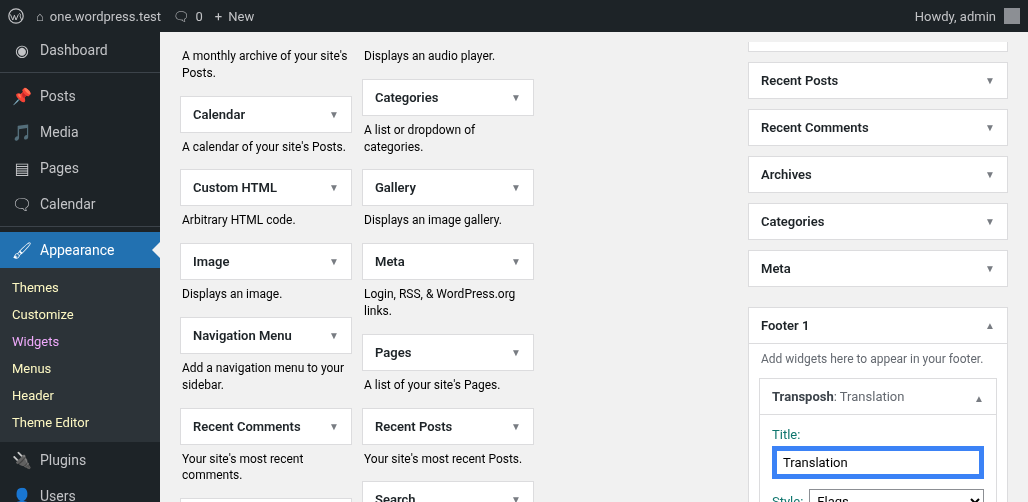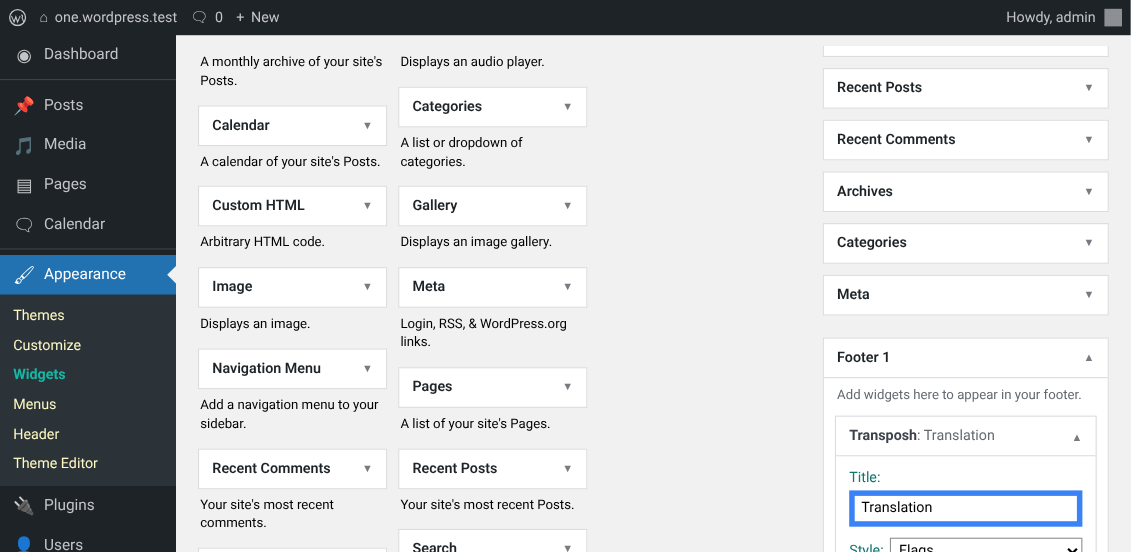--- a/index.html
+++ b/index.html
@@ -9,21 +9,21 @@
 .adminbar-item{display:flex;align-items:center;gap:6px;color:#c3c4c7;cursor:pointer}
 .adminbar-right{display:flex;align-items:flex-end;gap:8px}
 .avatar{width:16px;height:16px;background:#8c8f94}
 .wrap{display:flex;height:calc(100vh - 32px)}
 .sidebar{width:160px;background:#1d2327;color:#c3c4c7;flex-shrink:0;overflow-y:auto}
 .menu-item{display:flex;align-items:center;gap:8px;padding:8px 12px;cursor:pointer;font-size:14px}
 .menu-item.current{background:#2271b1;color:#fff;position:relative}
 .menu-item.current::after{content:"";position:absolute;right:0;top:50%;transform:translateY(-50%);border:8px solid transparent;border-right-color:#f1f1f1}
 .submenu{background:#2c3338;padding:6px 0}
 .submenu-item{padding:6px 12px;font-size:13px;color:#fef9c3;cursor:pointer}
-.submenu-item.current{color:#14b8a6;font-weight:700}
+.submenu-item.current{color:#f0abfc;font-weight:400}
 .sep{height:5px;border-bottom:1px solid #3c434a;margin-bottom:5px}
 .content{flex:1;padding:10px 20px 40px;overflow-y:auto;display:flex;gap:20px}
 .available{display:flex;gap:10px}
 .col{width:172px}
 .widget-box{background:#fff;border:1px solid #dcdcde;display:flex;justify-content:space-between;align-items:center;padding:10px 12px;font-size:13px;cursor:pointer;margin-bottom:0}
 .widget-box strong{font-weight:600;color:#1d2327}
 .desc{color:#000000;font-size:12px;padding:6px 2px 14px;line-height:1.4}
 .arrow{color:#787c82;font-size:10px}
 .sidebars{flex:1;max-width:260px;margin-left:auto}
 .sidebar-area{background:#fff;border:1px solid #dcdcde;margin-bottom:10px}

